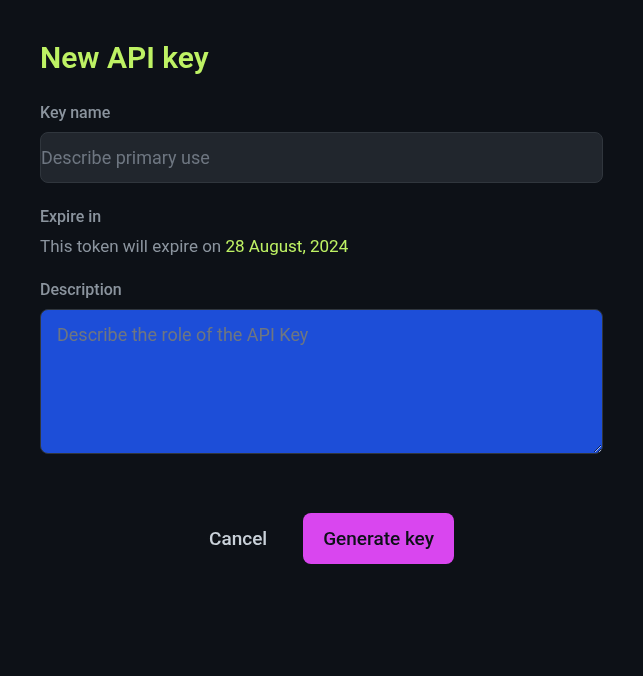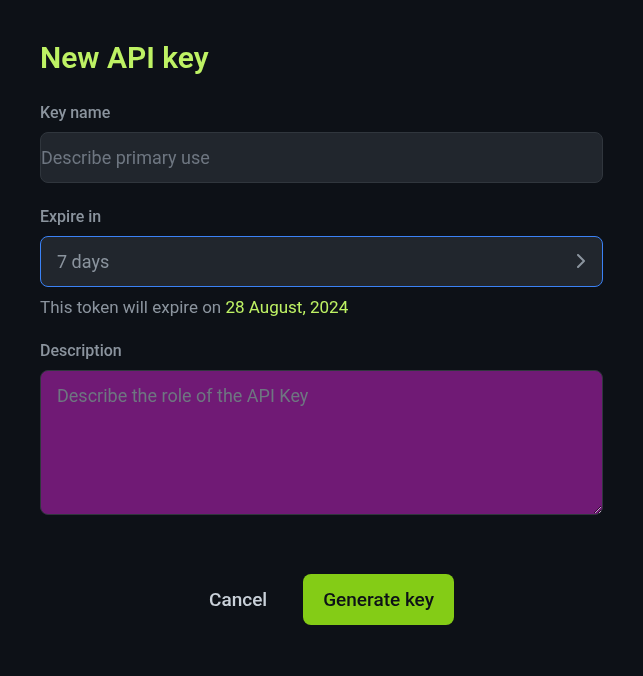--- a/index.html
+++ b/index.html
@@ -68,21 +68,21 @@
     .expire-note {
       margin-top: 10px;
       font-size: 17px;
       color: #8b949e;
     }
     .expire-date {
       color: #bef264;
     }
     .textarea-field {
       width: 100%;
-      background: #701a75;
+      background: #1d4ed8;
       border: 1px solid #30363d;
       border-radius: 8px;
       padding: 14px 16px;
       font-size: 18px;
       color: #c9d1d9;
       outline: none;
       resize: both;
       min-height: 145px;
       font-family: inherit;
     }
@@ -99,21 +99,21 @@
       background: transparent;
       border: none;
       color: #c9d1d9;
       font-size: 19px;
       font-weight: 500;
       padding: 14px 20px;
       cursor: pointer;
       font-family: inherit;
     }
     .btn-generate {
-      background: #84cc16;
+      background: #d946ef;
       border: none;
       border-radius: 8px;
       color: #0d1117;
       font-size: 19px;
       font-weight: 500;
       padding: 14px 20px;
       cursor: pointer;
       font-family: inherit;
     }
   </style>
@@ -122,30 +122,20 @@
 
 <h1 class="modal-title">New API key</h1>
 
 <div class="field-group">
   <label class="field-label">Key name</label>
   <input type="text" class="text-input" placeholder="Describe primary use" style="">
 </div>
 
 <div class="field-group">
   <label class="field-label">Expire in</label>
-  <div class="select-wrapper">
-    <div class="select-field">
-      <span>7 days</span>
-      <span class="chevron-icon">
-        <svg width="10" height="14" viewBox="0 0 8 14" fill="none" stroke="currentColor" stroke-width="2" stroke-linecap="round" stroke-linejoin="round">
-          <path d="M1 1 L7 7 L1 13"></path>
-        </svg>
-      </span>
-    </div>
-  </div>
   <div class="expire-note">
     <span>This token will expire on </span><span class="expire-date">28 August, 2024</span>
   </div>
 </div>
 
 <div class="field-group">
   <label class="field-label">Description</label>
   <textarea class="textarea-field" placeholder="Describe the role of the API Key" style=""></textarea>
 </div>
 

